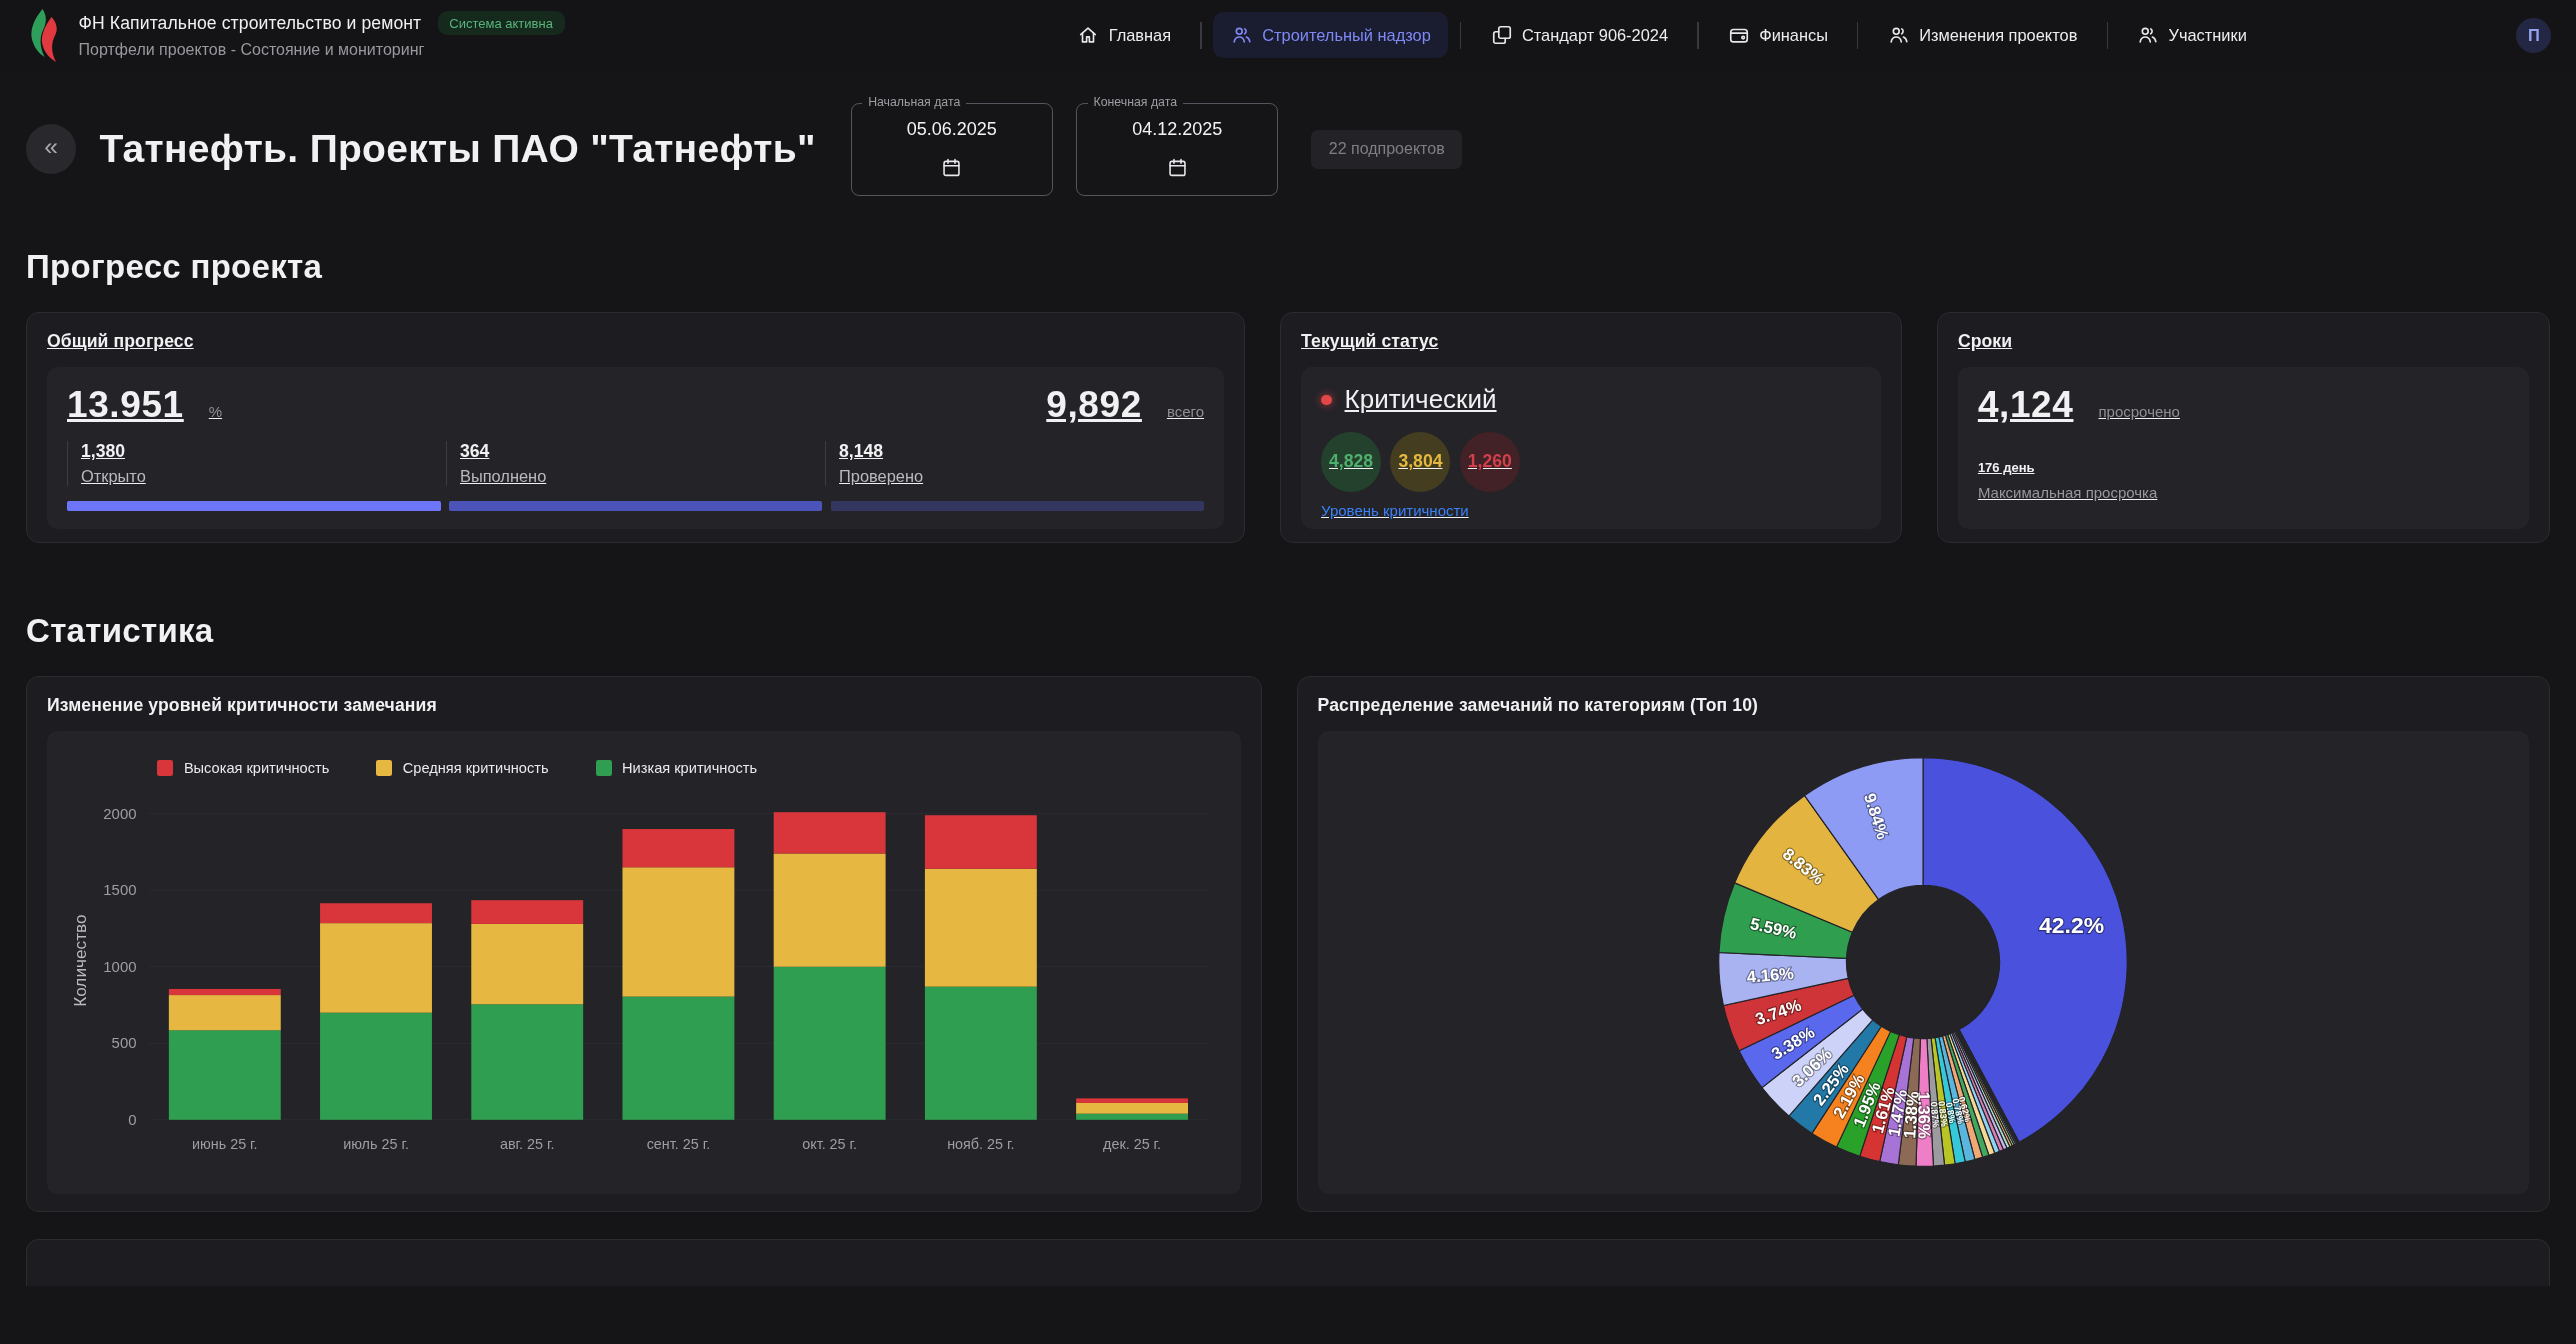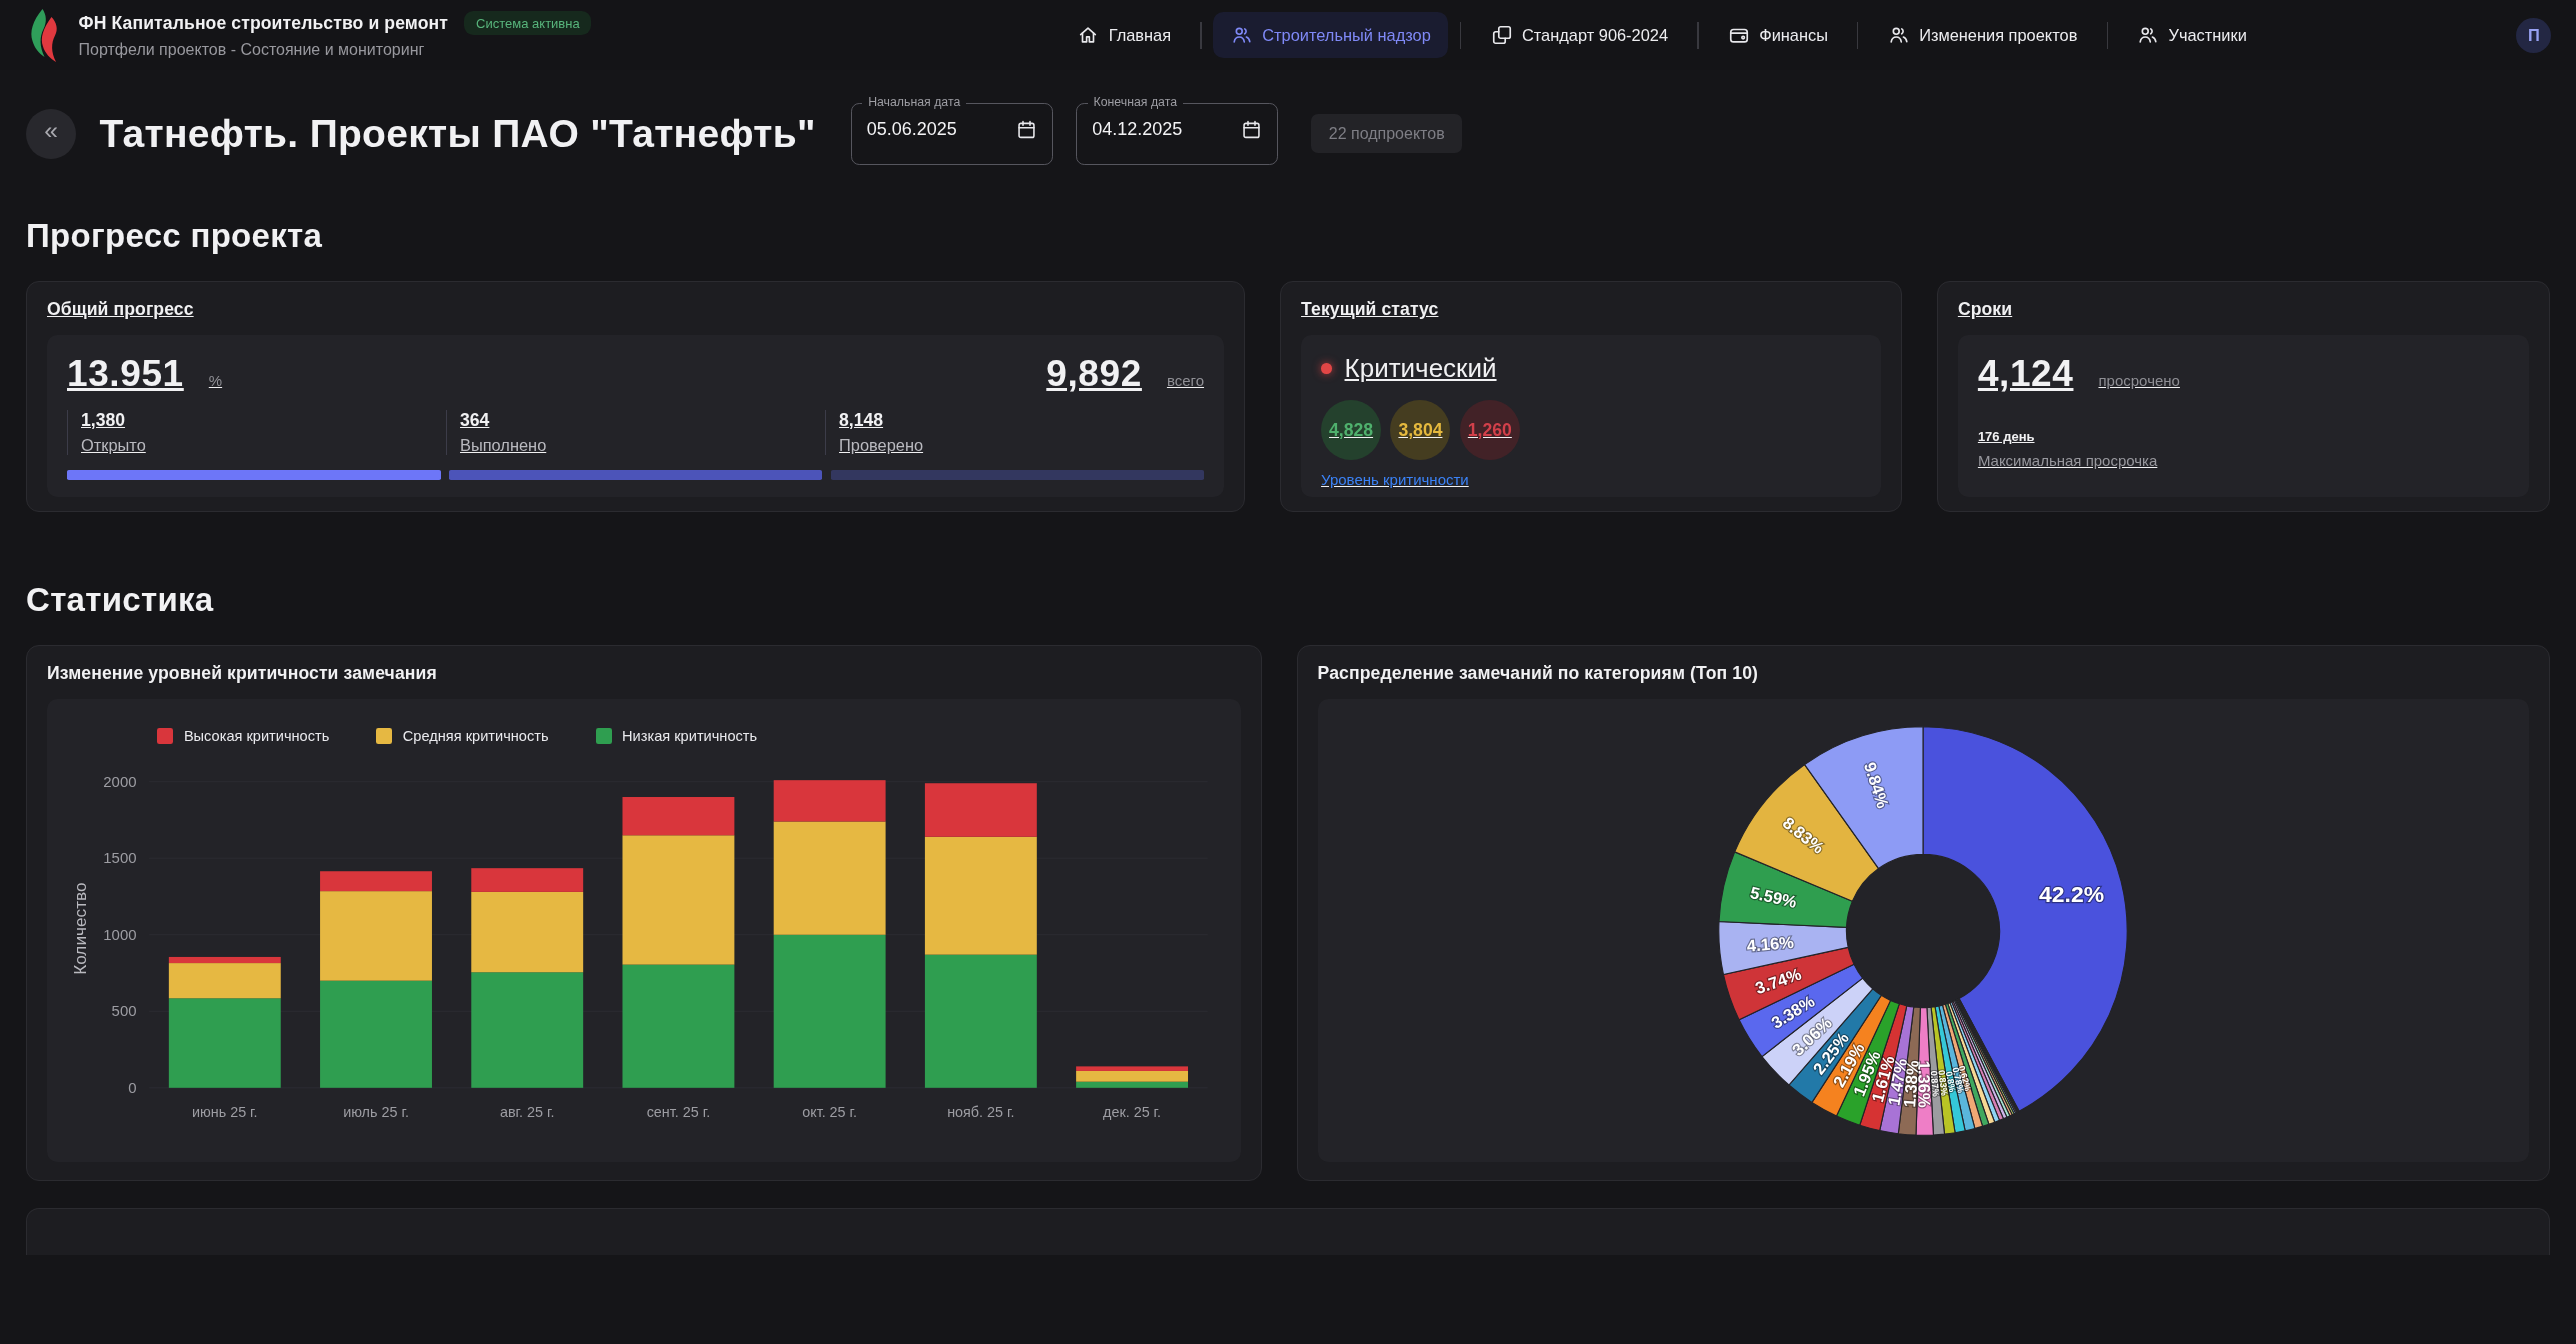--- a/index.html
+++ b/index.html
@@ -14,21 +14,21 @@
   
   .topbar {
     height: 70px;
     display: flex; align-items: center;
     padding: 0 24.6px;
     background: #141417;
   }
   .brand { display: flex; align-items: center; gap: 15px; }
   .logo { width: 39px; height: 56px; }
   .brand-title-row { display: flex; align-items: center; gap: 16.4px; }
-  .app-title { font-size: 17.6px; font-weight: 700; letter-spacing: 0.1px; }
+  .app-title { font-size: 17.6px; font-weight: 400; letter-spacing: 0.1px; }
   .status-badge {
     font-size: 13px; color: #58b57c; background: #16291d;
     padding: 4.7px 11.7px; border-radius: 9.4px; white-space: nowrap;
   }
   .app-subtitle { font-size: 16px; color: #98989e; margin-top: 5.9px; }
 
   .main-nav { margin-left: auto; display: flex; align-items: center; gap: 3.5px; }
   .nav-item {
     display: flex; align-items: center; gap: 9.4px;
     padding: 11.7px 17.6px; border-radius: 10.5px;
@@ -53,23 +53,24 @@
     width: 50px; height: 50px; border-radius: 50%;
     background: #28282d; border: none; color: #a9a9af; font-size: 24.6px;
     cursor: pointer; flex: 0 0 auto;
     display: flex; align-items: center; justify-content: center; padding-bottom: 4.7px;
   }
   .page-title { font-size: 39px; font-weight: 700; margin-left: 23.4px; letter-spacing: 0.3px; }
 
   .datefield {
     position: relative; margin-left: 35px;
     border: 1.2px solid #56565e; border-radius: 8.2px;
-    padding: 15px 15px 24px; min-width: 202px;
+    padding: 15px 15px 17px; min-width: 202px;
     display: flex; align-items: center; justify-content: space-between; gap: 17.6px;
     cursor: text;
+    flex-direction: column;
   }
   .datefield + .datefield { margin-left: 23.4px; }
   .datefield .lbl {
     position: absolute; top: -8.8px; left: 10.5px;
     background: #151518; padding: 0 5.9px;
     font-size: 12.3px; color: #9d9da3; white-space: nowrap;
   }
   .datefield .val { font-size: 18px; color: #f3f3f5; }
   .cal-icon { width: 21px; height: 21px; color: #e8e8ec; }
 

